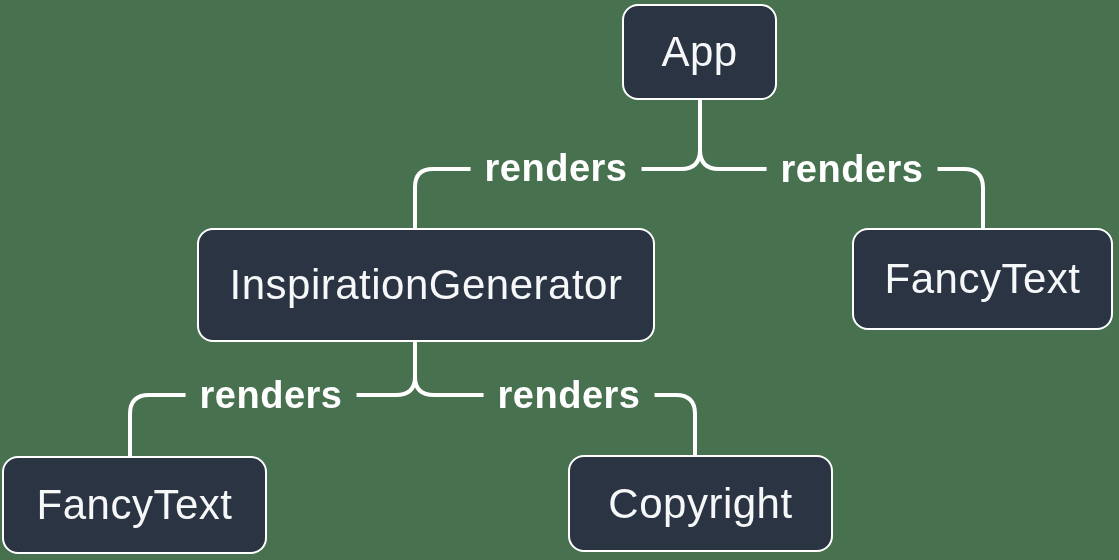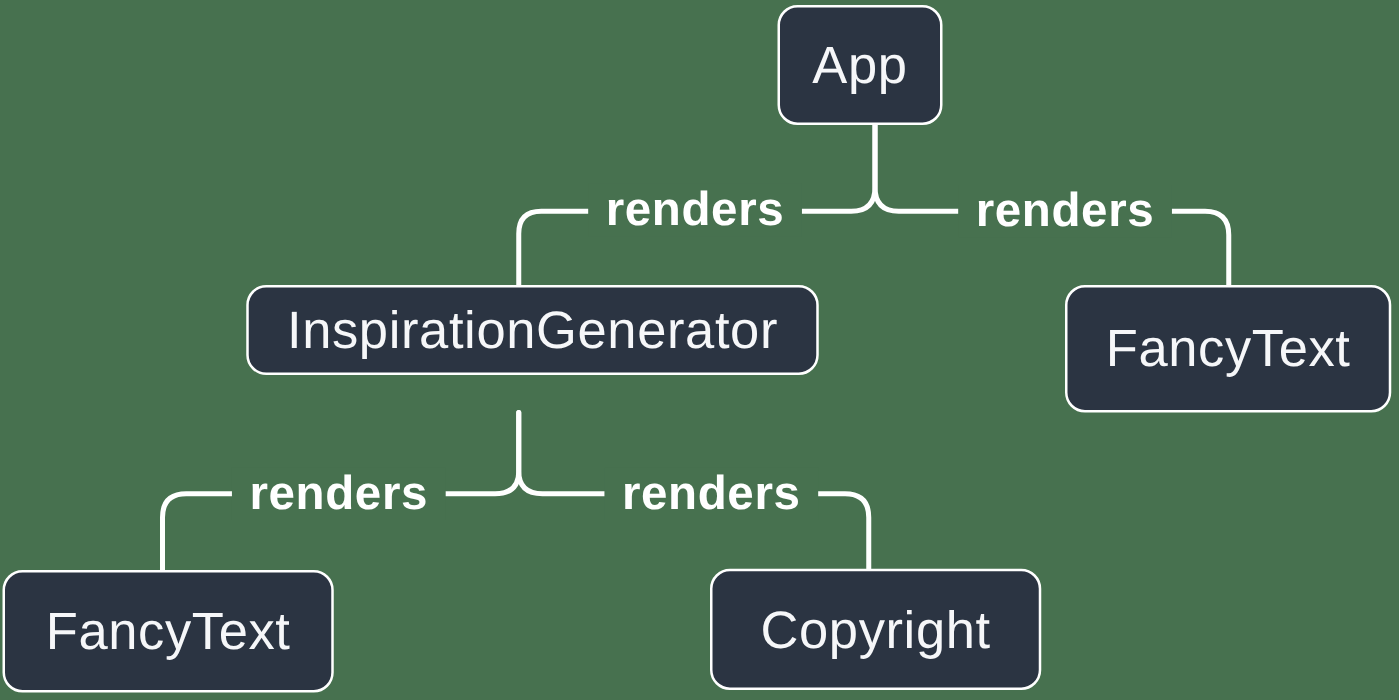--- a/index.html
+++ b/index.html
@@ -22,22 +22,22 @@
   .node{
     position:absolute;box-sizing:border-box;
     background:var(--node-fill);
     border:2.5px solid var(--stroke);
     border-radius:16px;
     color:var(--text);
     display:flex;align-items:center;justify-content:center;
     font-size:42px;font-weight:400;letter-spacing:0.5px;
     white-space:nowrap;
   }
-  .node-app{left:622px;top:4px;width:132px;height:96px;}
-  .node-ig{left:197px;top:228px;width:458px;height:72px;}
+  .node-app{left:622px;top:4px;width:155px;height:96px;}
+  .node-ig{left:197px;top:228px;width:458px;height:114px;}
   .node-ft-top{left:852px;top:228px;width:261px;height:102px;}
   .node-ft-bottom{left:2px;top:456px;width:265px;height:98px;}
   .node-copyright{left:568px;top:455px;width:265px;height:97px;}
   .edge-label{
     position:absolute;transform:translate(-50%,-50%);
     background:var(--bg);color:var(--stroke);
     font-size:38px;font-weight:700;letter-spacing:0.5px;
     padding:2px 14px;white-space:nowrap;line-height:1;
   }
   .edge-label-0{left:556px;top:168px;}

